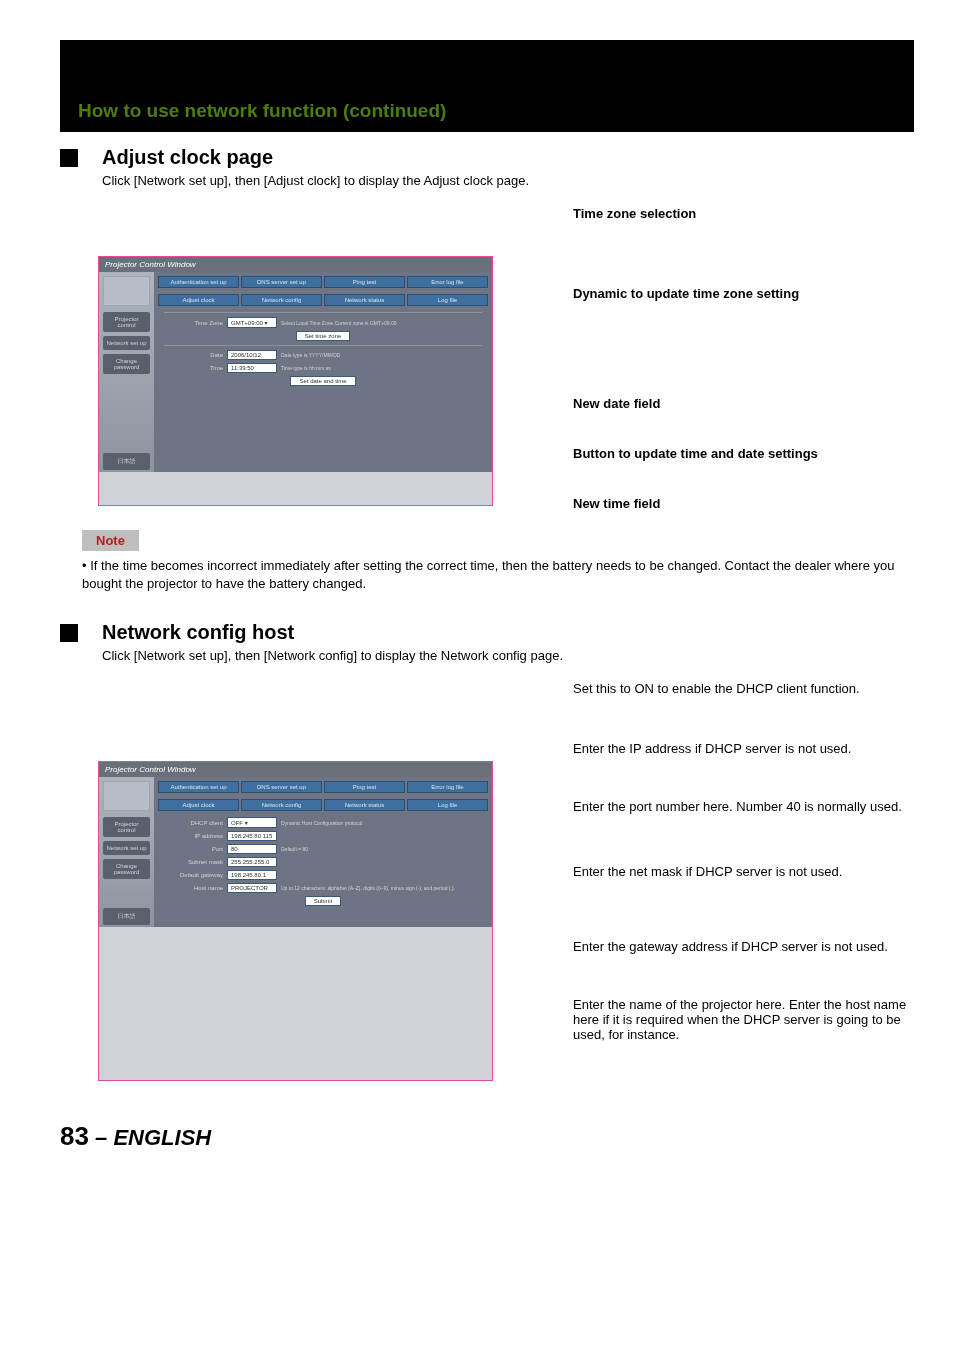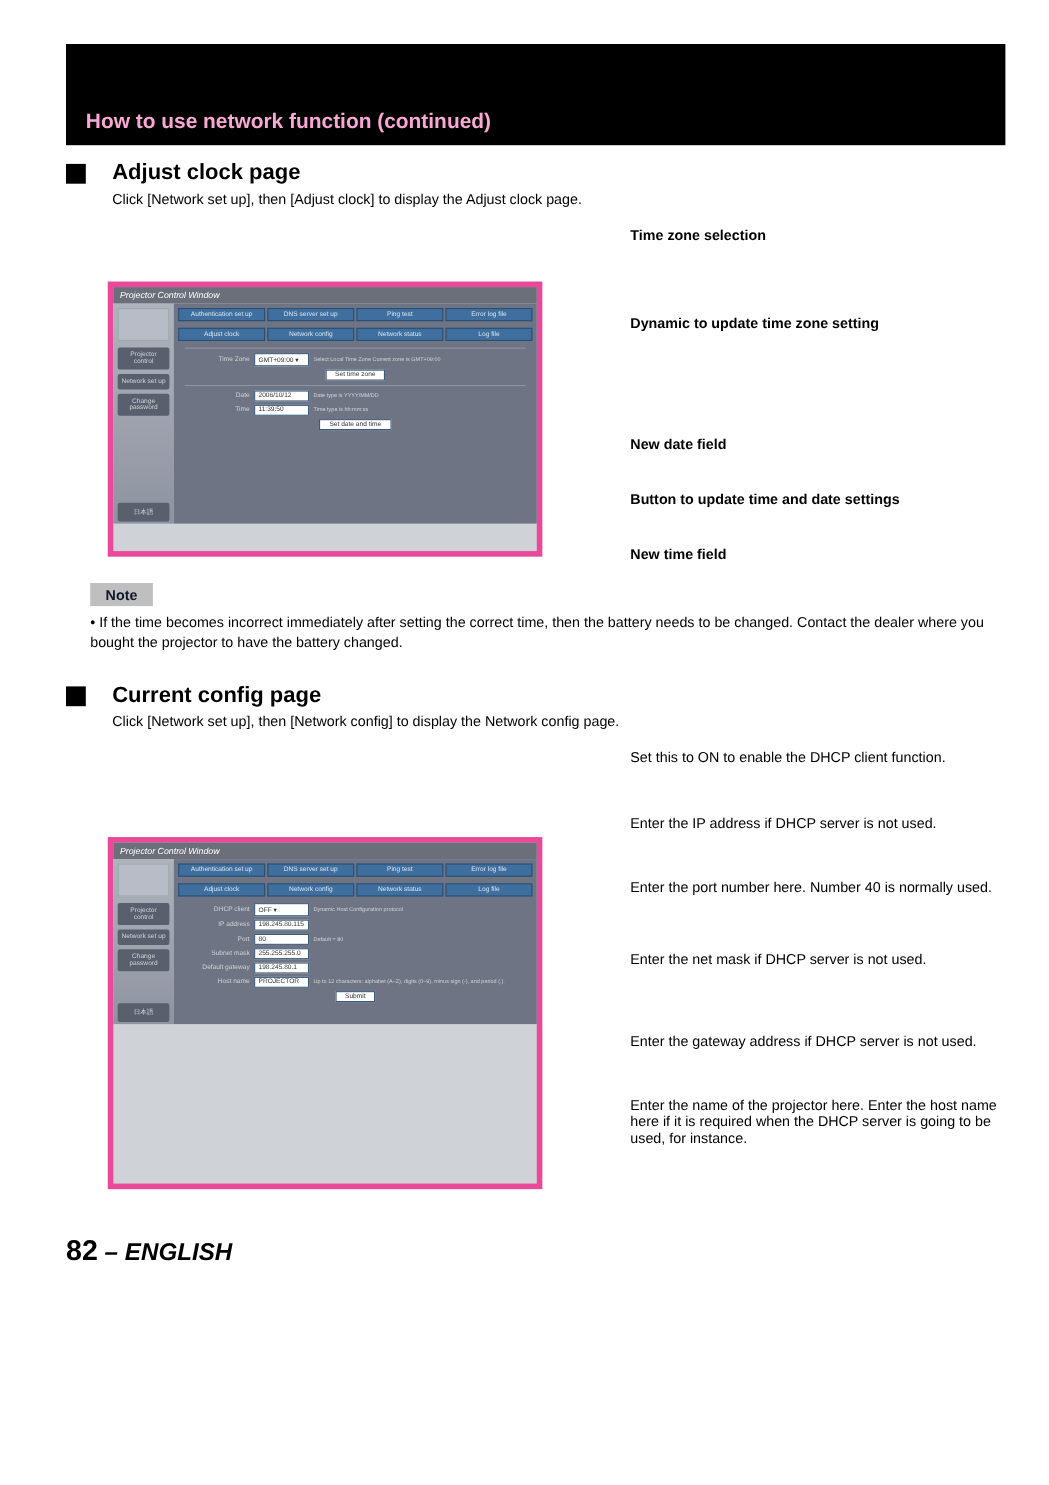--- a/index.html
+++ b/index.html
@@ -1,29 +1,29 @@
 <!DOCTYPE html>
 <html><head>
 <meta charset="utf-8">
 <style>
   * { box-sizing: border-box; margin: 0; padding: 0; }
   body { font-family: Arial, Helvetica, sans-serif; background: #fff; width: 954px; margin: 0 auto; color: #000; font-size: 13px; }
   .page { padding: 40px 40px 40px 60px; }
 
   .top-black { height: 50px; background: #000; }
-  .header-bar { background: #000; color: #f9a8d4; padding: 10px 18px; font-size: 19px; font-weight: bold; margin-bottom: 14px; }
+  .header-bar { background: #000; color: #4d7c0f; padding: 10px 18px; font-size: 19px; font-weight: bold; margin-bottom: 14px; }
 
   .section-head { display: flex; align-items: center; gap: 24px; margin-bottom: 4px; }
   .blk { width: 18px; height: 18px; background: #000; flex-shrink: 0; }
   .section-head h2 { font-size: 20px; font-weight: bold; }
   .section-desc { margin-left: 42px; margin-bottom: 18px; font-size: 13px; }
 
   
   .figure-wrap { display: flex; gap: 0; margin-left: 38px; margin-bottom: 18px; }
-  .screenshot { width: 395px; border: 5px solid #ec4899; background: #cfd3d8; font-size: 7px; color: #cfd3d8; }
+  .screenshot { width: 395px; border: 1px solid #ec4899; background: #cfd3d8; font-size: 7px; color: #cfd3d8; }
   .pcw-title { font-style: italic; color: #fff; background: #6b6f7a; padding: 3px 6px; font-size: 8px; }
   .pcw-body { display: flex; height: 200px; }
   .pcw-side { width: 55px; background: linear-gradient(#aeb3bc,#8e93a0); display: flex; flex-direction: column; }
   .pcw-logo { height: 30px; background: #b7bcc6; margin: 4px; border: 1px solid #9aa; }
   .pcw-menu { background: #5a5f6d; color: #cfd3d8; font-size: 6px; text-align: center; padding: 4px 2px; margin: 2px 4px; border-radius: 2px; }
   .pcw-main { flex: 1; background: #6e7483; position: relative; padding: 4px; }
   .pcw-tabs { display: flex; flex-wrap: wrap; gap: 2px; margin-bottom: 6px; }
   .pcw-tab { background: #3f6f9e; color: #d8e4f0; font-size: 6px; padding: 2px 4px; flex: 1; text-align: center; border: 1px solid #2c4e70; }
   .pcw-row { display: flex; align-items: center; gap: 4px; margin: 3px 10px; }
   .pcw-lbl { width: 55px; text-align: right; color: #cfd3d8; font-size: 6px; }
@@ -31,21 +31,21 @@
   .pcw-hint { color: #cfd3d8; font-size: 5px; flex: 1; }
   .pcw-btn { background: #fff; color: #333; font-size: 6px; padding: 1px 8px; border: 1px solid #3b5a7a; }
   .pcw-sep { border-top: 1px solid #8e93a0; margin: 4px 6px; }
 
   
   .callouts { position: relative; flex: 1; padding-left: 80px; padding-top: 10px; font-size: 13px; }
   .callouts .cl { position: absolute; left: 80px; right: 0; }
   .callouts .cl.bold { font-weight: bold; }
 
   
-  .note-label { display: inline-block; background: #bfbfbf; color: #0f172a; padding: 3px 14px; font-size: 13px; font-weight: bold; margin-left: 22px; margin-top: 6px; }
+  .note-label { display: inline-block; background: #bfbfbf; color: #b91c1c; padding: 3px 14px; font-size: 13px; font-weight: bold; margin-left: 22px; margin-top: 6px; }
   .note-text { margin: 6px 0 28px 22px; font-size: 13px; line-height: 1.4; }
   .note-text::before { content: "• "; }
 
   
   .pcw-body.net { height: 150px; }
 
   .page-footer { font-size: 22px; font-weight: bold; font-style: italic; margin-top: 40px; }
   .page-footer .num { font-style: normal; font-size: 26px; }
   .page-footer .dash { font-style: italic; }
 </style>
@@ -124,21 +124,21 @@
       <div class="cl bold" style="top:290px;">New time field</div>
     </div>
   </div>
 
   <div class="note-label">Note</div>
   <p class="note-text">If the time becomes incorrect immediately after setting the correct time, then the battery needs to be changed. Contact the dealer where you bought the projector to have the battery changed.</p>
 
   
   <div class="section-head">
     <span class="blk"></span>
-    <h2>Current config page</h2>
+    <h2>Network config host</h2>
   </div>
   <p class="section-desc">Click [Network set up], then [Network config] to display the Network config page.</p>
 
   <div class="figure-wrap" style="position:relative;">
     <div class="screenshot" style="margin-top:80px;">
       <div class="pcw-title">Projector Control Window</div>
       <div class="pcw-body net">
         <div class="pcw-side">
           <div class="pcw-logo"></div>
           <div class="pcw-menu">Projector control</div>
@@ -198,17 +198,17 @@
       <div class="cl" style="top:0;">Set this to ON to enable the DHCP client function.</div>
       <div class="cl" style="top:60px;">Enter the IP address if DHCP server is not used.</div>
       <div class="cl" style="top:118px;">Enter the port number here. Number 40 is normally used.</div>
       <div class="cl" style="top:183px;">Enter the net mask if DHCP server is not used.</div>
       <div class="cl" style="top:258px;">Enter the gateway address if DHCP server is not used.</div>
       <div class="cl" style="top:316px;">Enter the name of the projector here. Enter the host name here if it is required when the DHCP server is going to be used, for instance.</div>
     </div>
   </div>
 
   <div class="page-footer">
-    <span class="num">82</span>
+    <span class="num">83</span>
     <span class="dash">–</span>
     <span>ENGLISH</span>
   </div>
 </div>
 
 </body></html>

